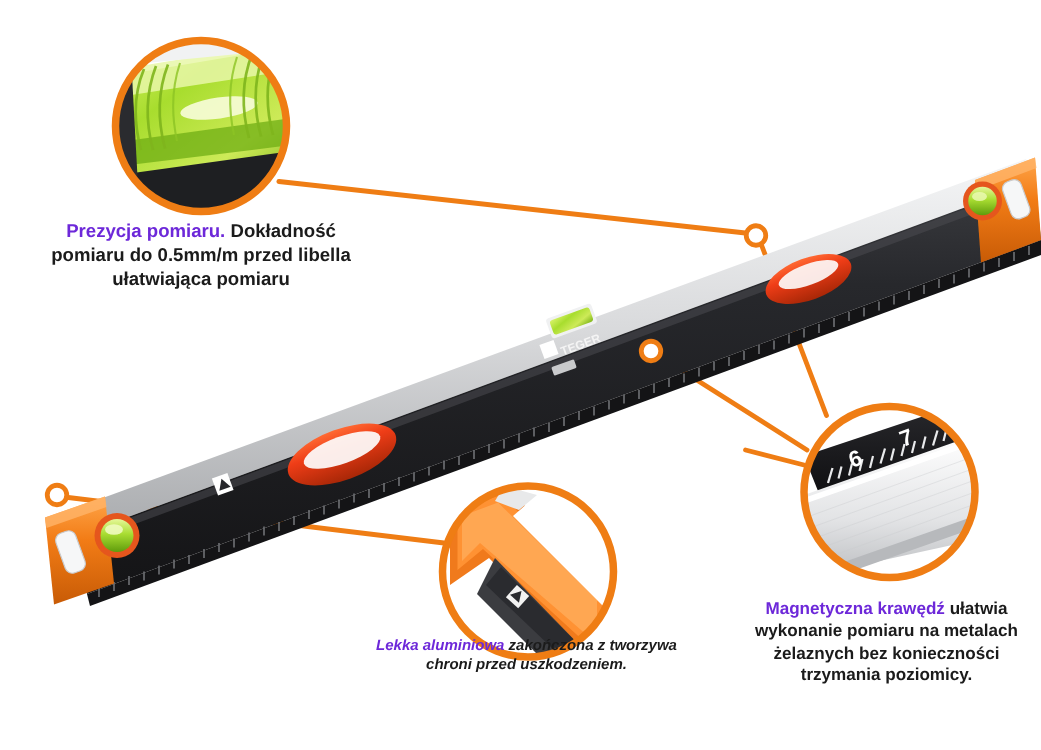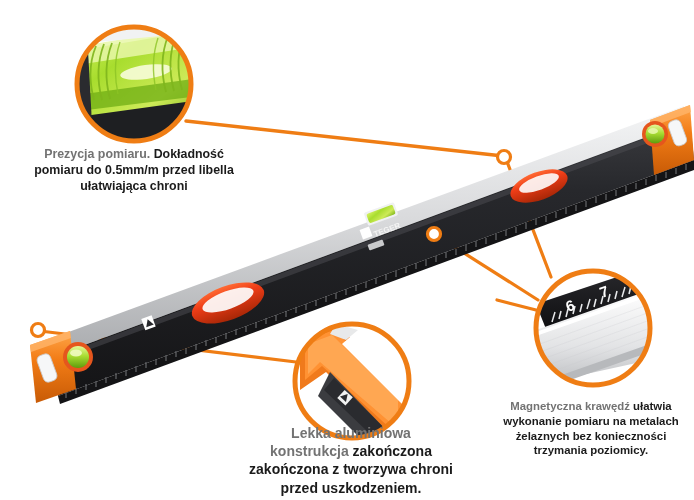--- a/index.html
+++ b/index.html
@@ -25,38 +25,39 @@
   }
   
   .callout-text {
     position: absolute;
     text-align: center;
     line-height: 1.30;
     color: #1b1b1b;
     font-weight: bold;
   }
   .callout-text .hd {
-    color: #737373;
+    color: #6d28d9;
     display: inline;
   }
   .callout-text .bd {
     color: #1b1b1b;
     display: inline;
   }
   #text-precision {
     left: 30px;
     top: 146px;
     width: 208px;
     font-size: 12.4px;
   }
   #text-aluminium {
     left: 248px;
     top: 424px;
     width: 206px;
-    font-size: 14px;
+    font-size: 10px;
+    font-style: italic;
   }
   #text-magnetic {
     left: 496px;
     top: 399px;
     width: 190px;
     font-size: 11.4px;
   }
   .ln { display: block; }
 </style>
 </head>
@@ -356,28 +357,25 @@
         <path d="M 536 384 L 650 344 L 650 352 L 536 392 Z" fill="#b7b9bc"></path>
       </g>
       <circle cx="593" cy="328" r="57" fill="none" stroke="#ef7d14" stroke-width="5"></circle>
     </g>
   </svg>
 
   <div class="callout-text" id="text-precision">
     <span class="ln hd">Prezycja pomiaru.</span>
     <span class="ln bd">Dokładność pomiaru do</span>
     <span class="ln bd">0.5mm/m przed libella</span>
-    <span class="ln bd">ułatwiająca chroni</span>
+    <span class="ln bd">ułatwiająca pomiaru</span>
   </div>
 
   <div class="callout-text" id="text-aluminium">
     <span class="ln hd">Lekka aluminiowa</span>
-    <span class="ln">
-      <span class="hd">konstrukcja</span><span class="bd"> zakończona</span>
-    </span>
     <span class="ln bd">zakończona z tworzywa</span>
     <span class="ln bd">chroni przed uszkodzeniem.</span>
   </div>
 
   <div class="callout-text" id="text-magnetic">
     <span class="ln hd">Magnetyczna krawędź</span>
     <span class="ln bd">ułatwia wykonanie pomiaru</span>
     <span class="ln bd">na metalach żelaznych bez</span>
     <span class="ln bd">konieczności trzymania</span>
     <span class="ln bd">poziomicy.</span>

